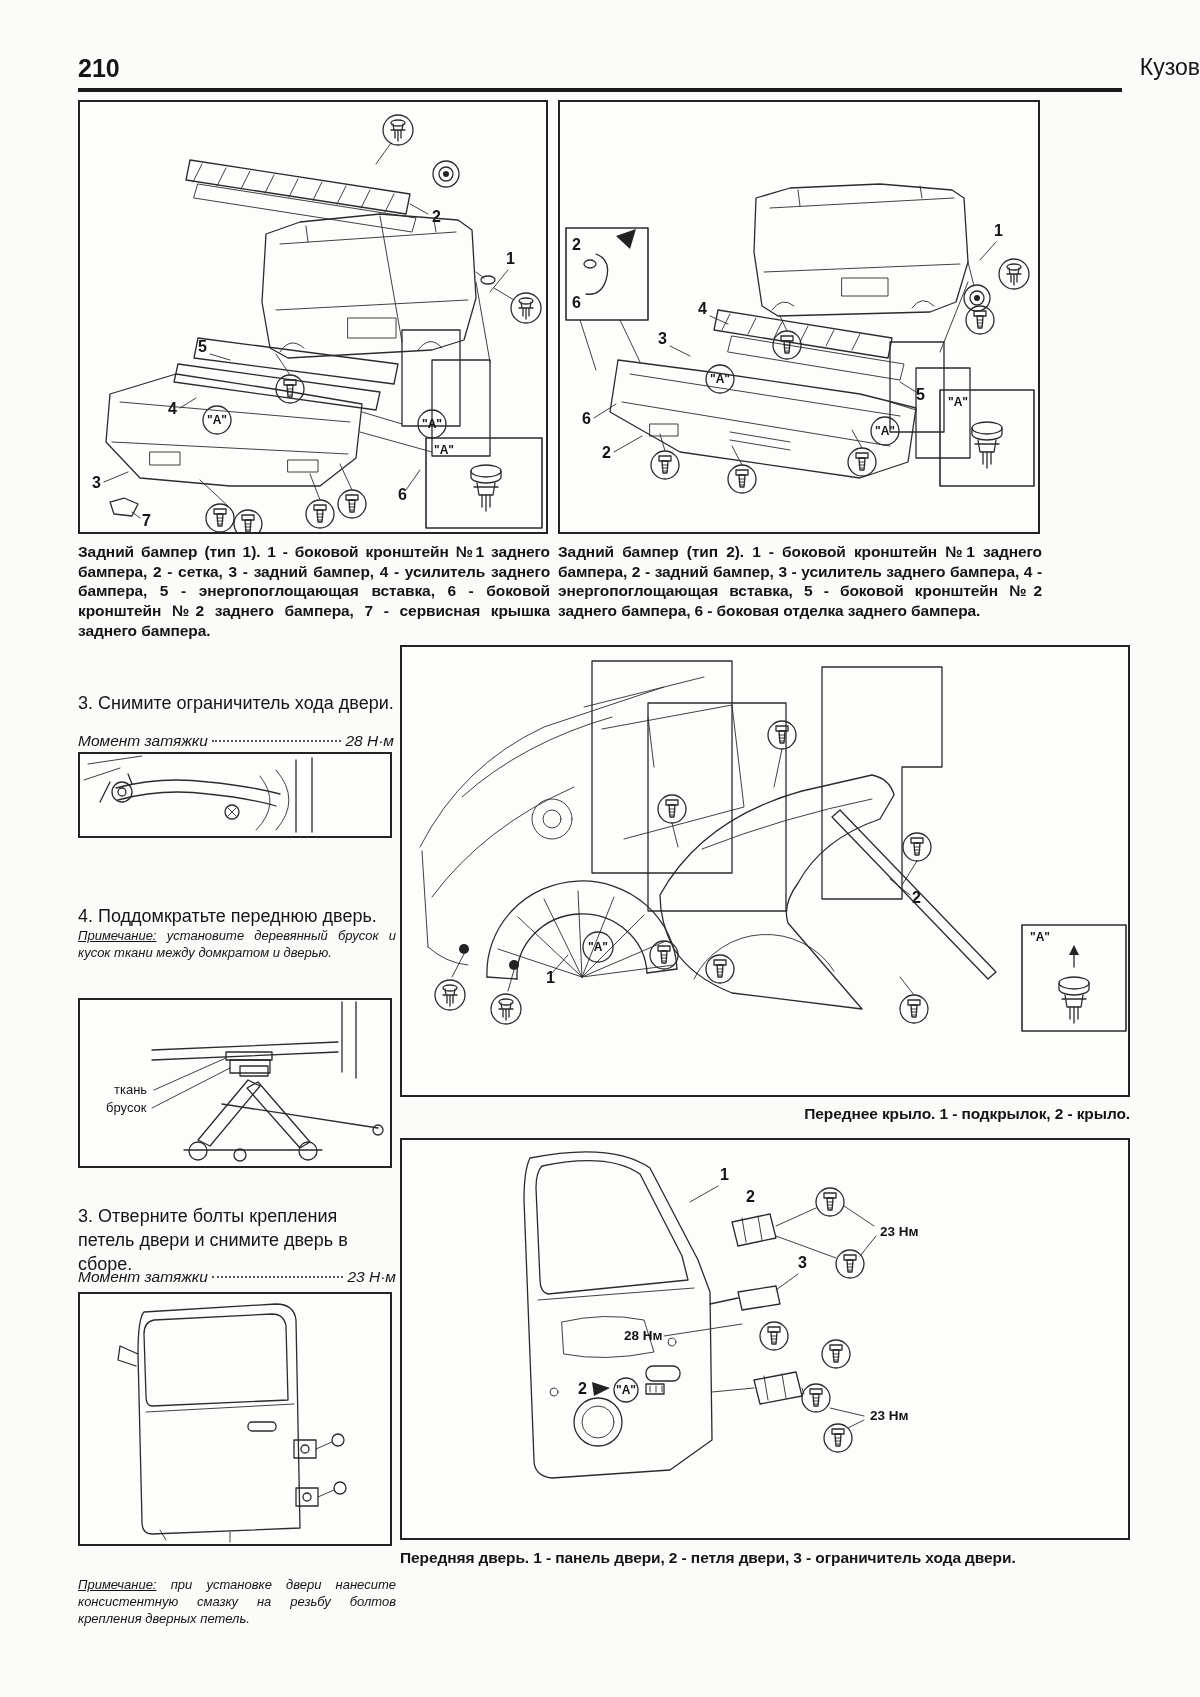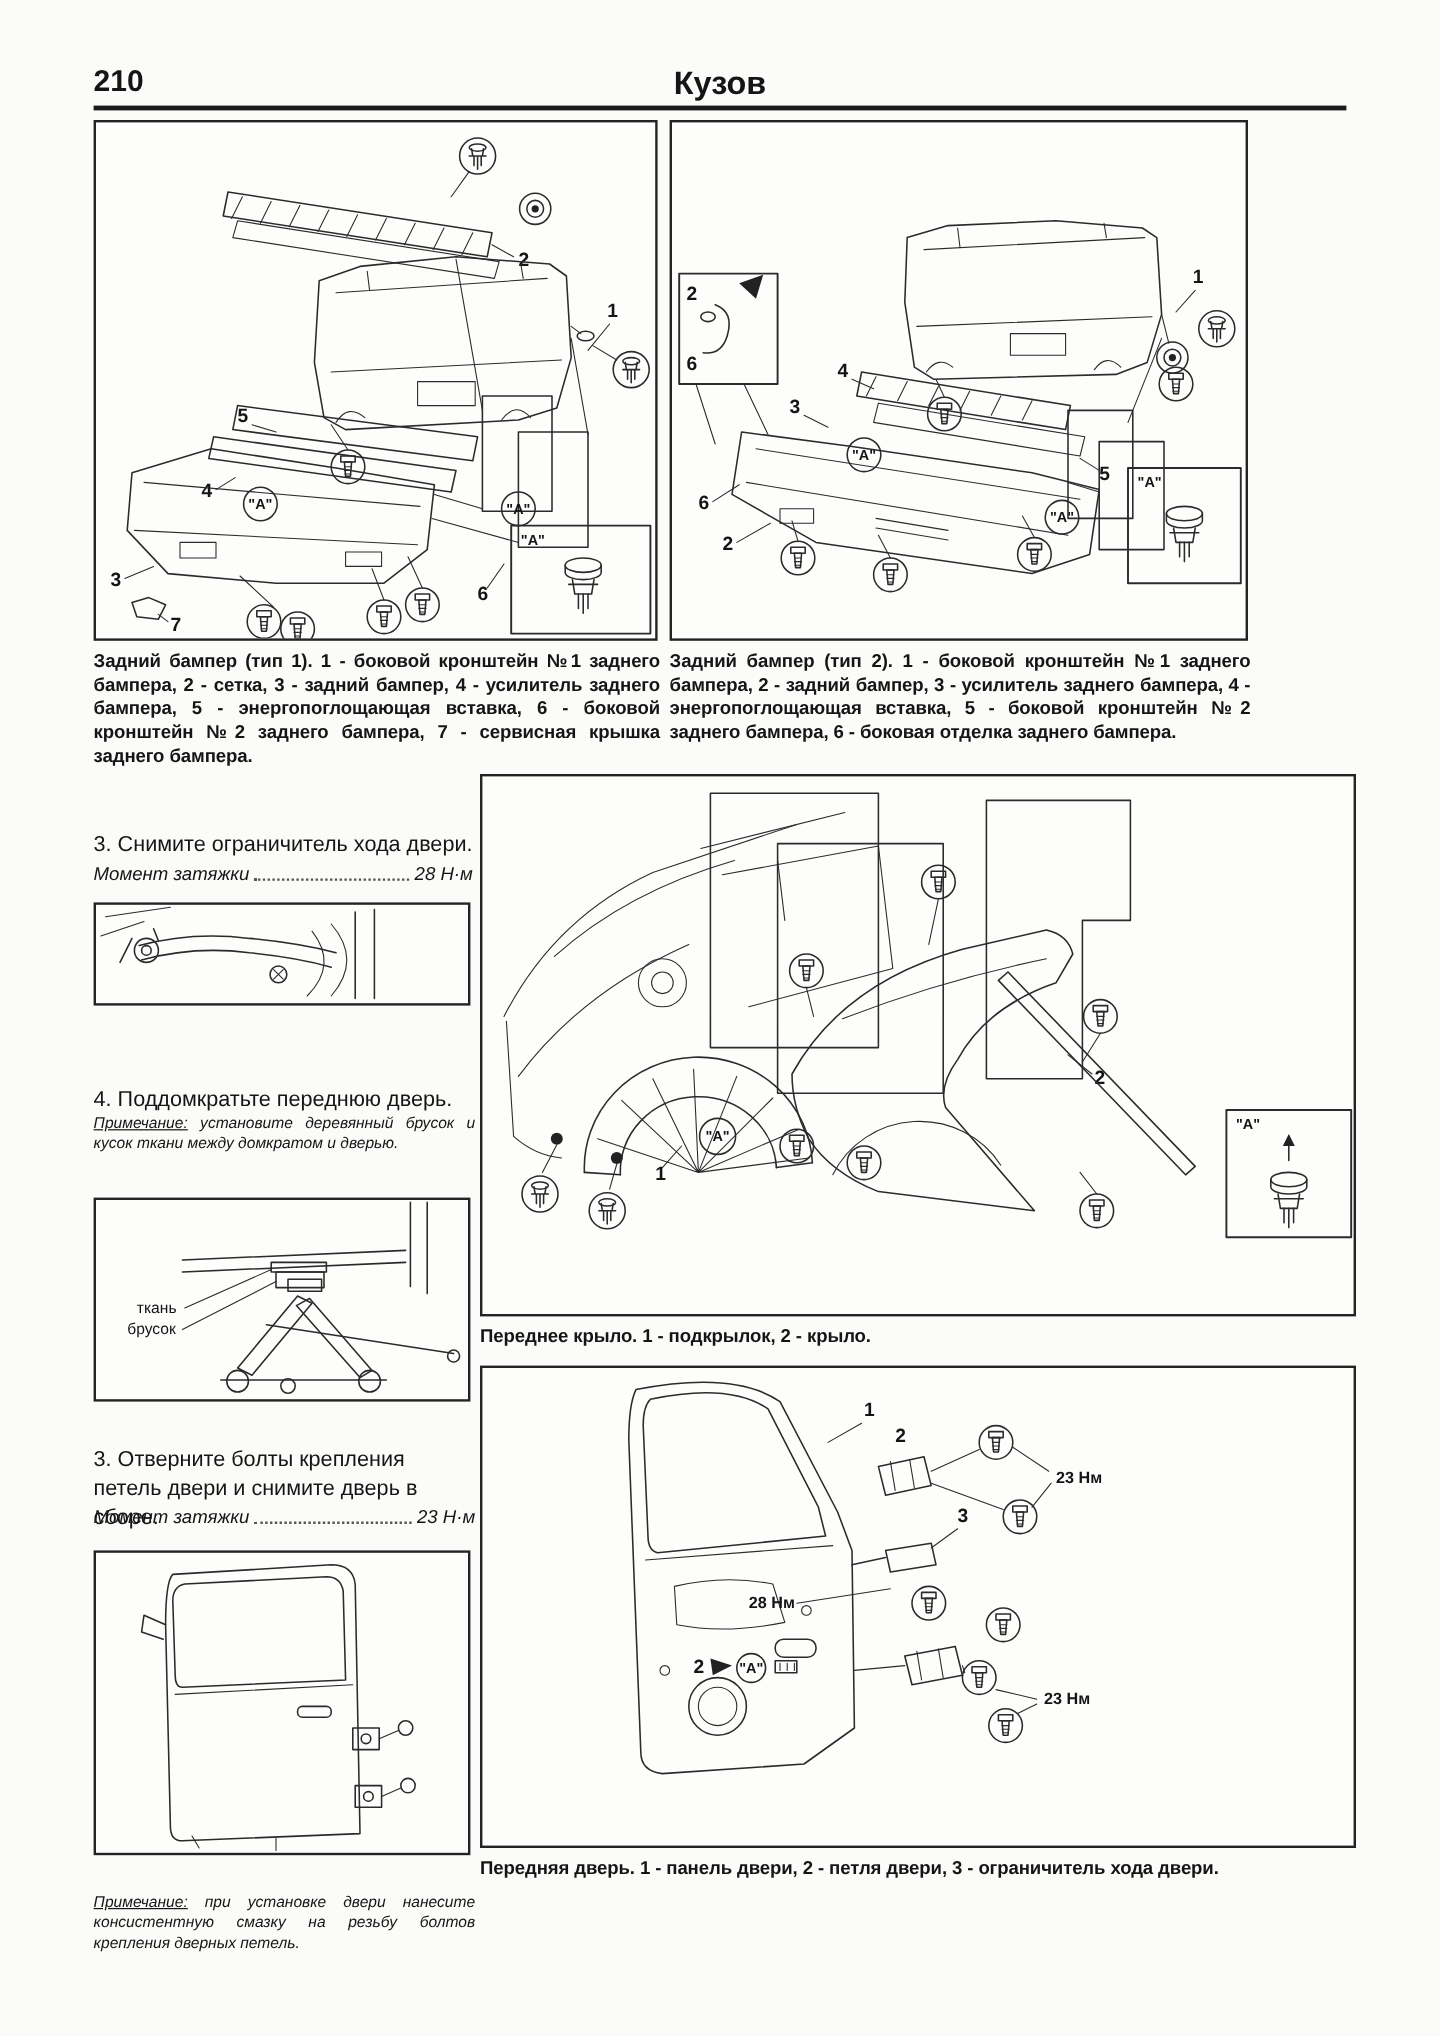--- a/index.html
+++ b/index.html
@@ -1,25 +1,25 @@
 <!DOCTYPE html>
 <html><head>
 <meta charset="utf-8">
 <style>
   *{margin:0;padding:0;box-sizing:border-box}
   html,body{width:1200px;height:1697px}
   body{background:#fbfbf9;font-family:"Liberation Sans",sans-serif;color:#151515;position:relative}
   .abs{position:absolute}
   .panel{border:2px solid #232323;background:#fdfdfc}
   .hdr-num{font-size:25px;font-weight:bold}
-  .hdr-title{font-size:27px;font-weight:bold;text-align:center;width:100%}
+  .hdr-title{font-size:23px;font-weight:normal;text-align:right;width:100%}
   .rule{background:#1b1b1b;height:4px}
   .cap{font-weight:bold;font-size:15.5px;line-height:1.27;text-align:justify;letter-spacing:-0.1px}
   .step{font-size:18px;line-height:1.32}
-  .torq{display:flex;align-items:flex-end;font-style:italic;font-size:15.5px;margin-top:6px}
+  .torq{display:flex;font-style:italic;font-size:15.5px;margin-top:18px}
   .torq .lead{flex:1;border-bottom:2px dotted #555;margin:0 4px 4px 4px;height:10px;min-width:30px}
   .note{font-style:italic;font-size:13px;line-height:1.3;text-align:justify}
   .nl{text-decoration:underline}
   svg{display:block;width:100%;height:100%}
   .ln{fill:none;stroke:#2b2b2b;stroke-width:1.3;stroke-linejoin:round;stroke-linecap:round}
   .lnf{fill:#222;stroke:none}
   .thin{stroke-width:0.9}
   text.co{font:bold 16px "Liberation Sans",sans-serif;fill:#141414}
   text.sm{font:bold 12px "Liberation Sans",sans-serif;fill:#141414}
   text.lbl{font:13px "Liberation Sans",sans-serif;fill:#141414}
@@ -312,21 +312,21 @@
     <use href="#f-bolt" x="512" y="362"></use>
     <path class="ln thin" d="M380,102 L372,140 M270,176 L276,200 M515,214 L500,238 M512,348 L498,330"></path>
 
     <rect class="ln" x="620" y="278" width="104" height="106" style="stroke-width:1.6"></rect>
     <text class="sm" x="628" y="294">"A"</text>
     <path class="ln" d="M672,300 v20"></path>
     <polygon class="lnf" points="672,298 667,308 677,308"></polygon>
     <use href="#f-pin" x="672" y="352"></use>
   </svg>
 </div>
-<div class="abs cap" style="left:400px;top:1104px;width:730px;text-align:left">Переднее крыло. 1 - подкрылок, 2 - крыло.</div>
+<div class="abs cap" style="left:400px;top:1104px;width:730px;text-align:right">Переднее крыло. 1 - подкрылок, 2 - крыло.</div>
 
 <div class="abs panel" style="left:400px;top:1138px;width:730px;height:402px">
   <svg viewBox="0 0 726 398">
 
     <path class="ln" d="M128,18 Q210,2 248,28 L296,120 L308,152 L310,300 L268,330 L150,338 Q132,336 132,320 L122,60 Q122,30 128,18 Z"></path>
     <path class="ln" d="M140,26 Q206,12 238,34 L280,116 L286,140 L146,154 Q138,152 138,140 L134,48 Q134,32 140,26 Z"></path>
     <path class="ln thin" d="M136,160 L292,148"></path>
     <circle class="ln" cx="196" cy="282" r="24"></circle>
     <circle class="ln thin" cx="196" cy="282" r="16"></circle>
     <rect class="ln" x="244" y="226" width="34" height="15" rx="7"></rect>

